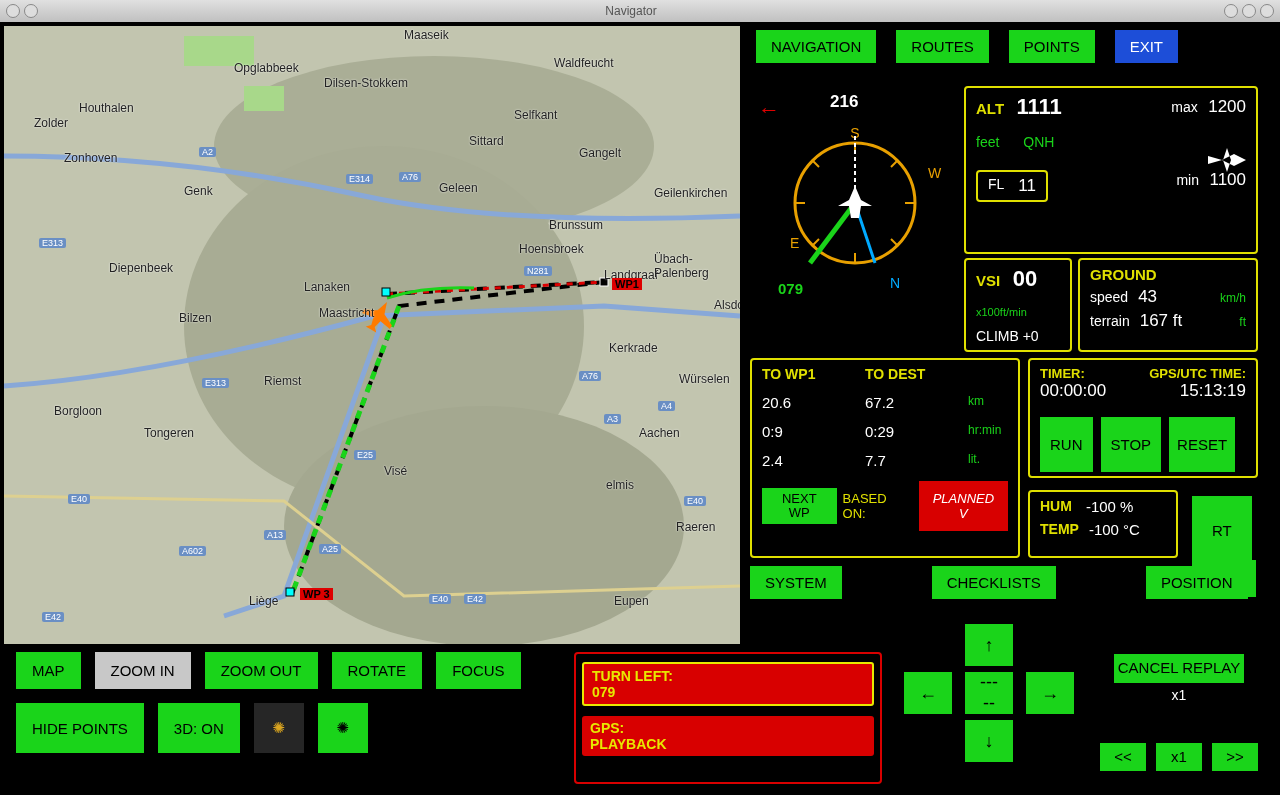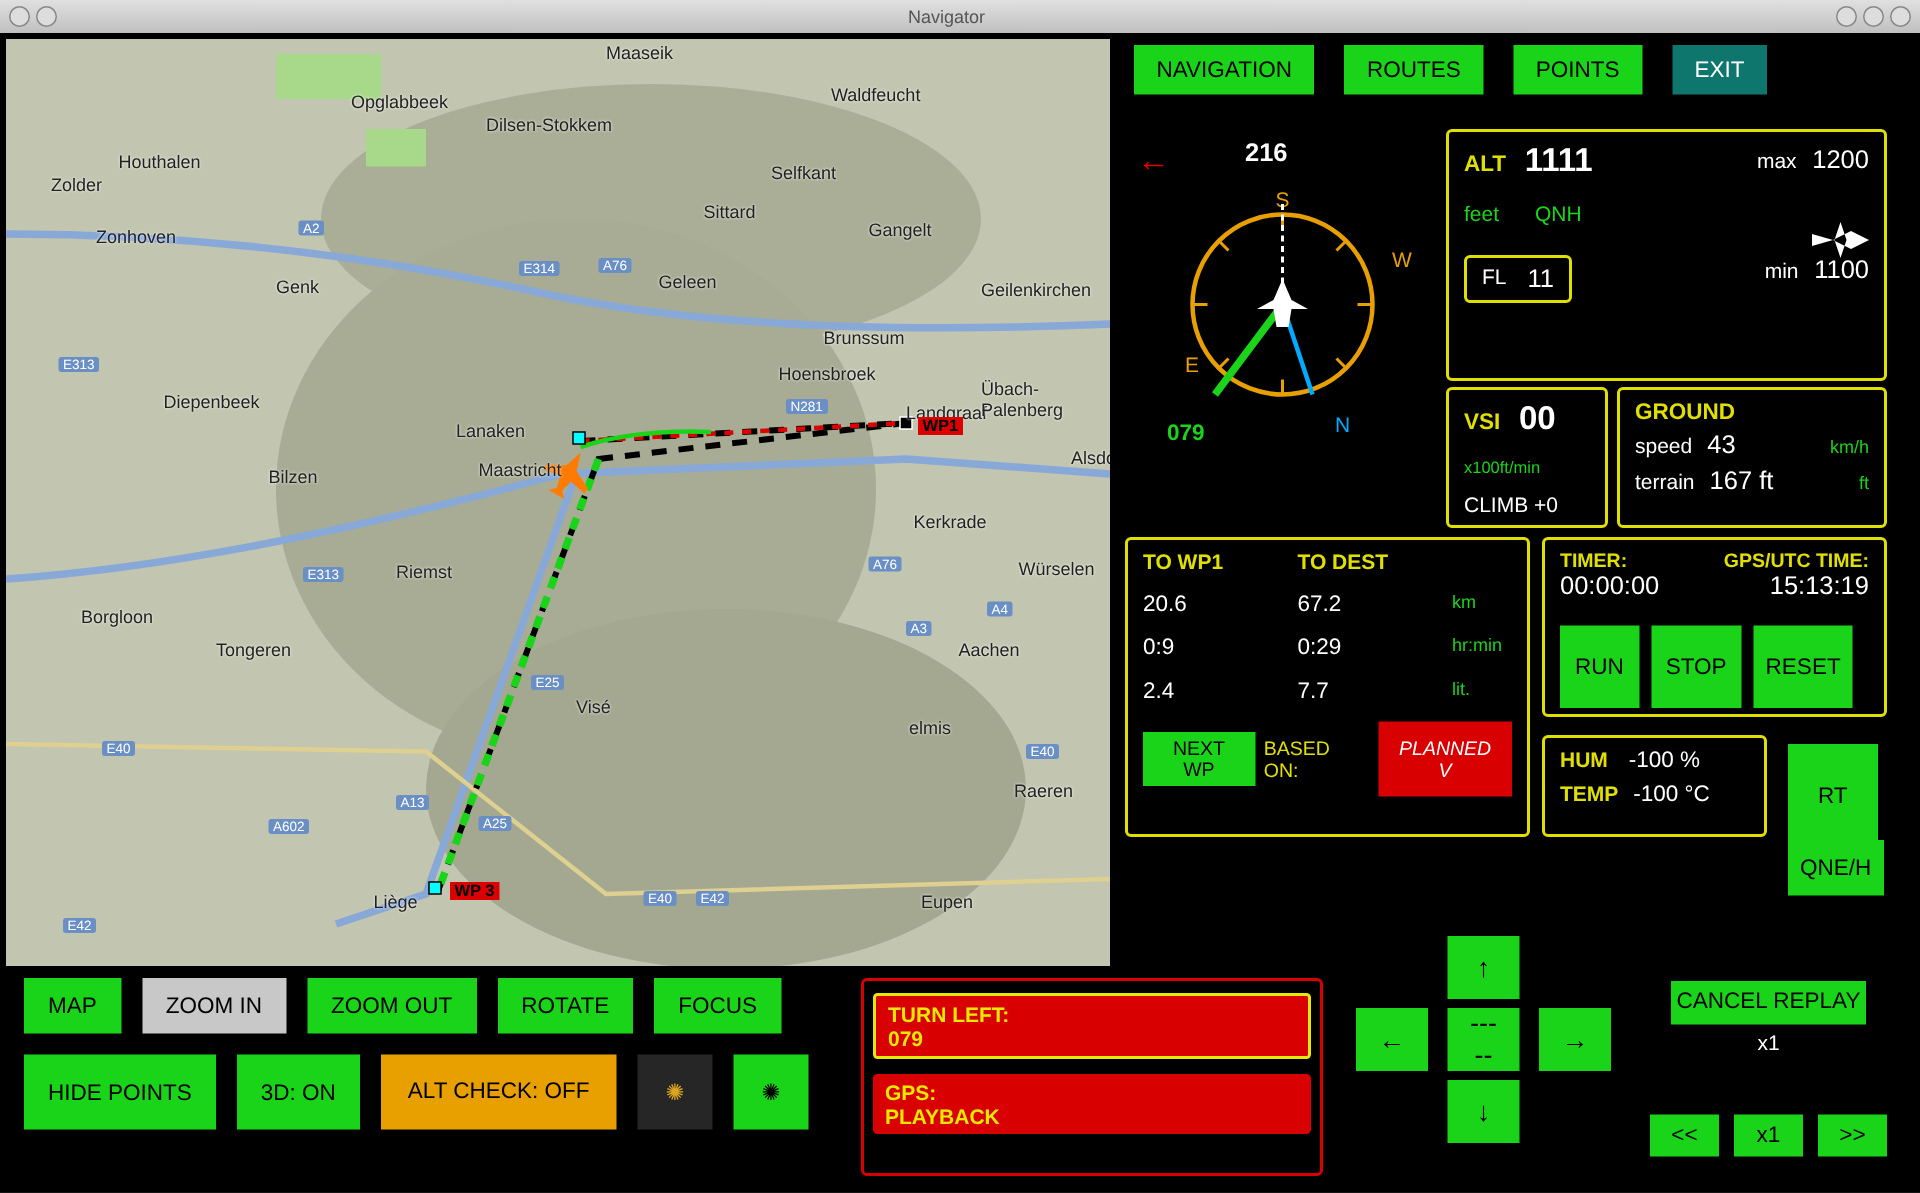--- a/index.html
+++ b/index.html
@@ -9,21 +9,21 @@
   .titlebar .wbtn { width: 14px; height: 14px; border-radius: 50%; border: 1px solid #888; background: #ddd; margin: 0 2px; }
   .app { background: #000; width: 1280px; height: 773px; position: relative; }
   .map { position: absolute; left: 4px; top: 4px; width: 736px; height: 618px; background: #b5b8a2; overflow: hidden; }
   .map svg { position: absolute; left:0; top:0; width:100%; height:100%; }
   .city { position:absolute; font-size:12px; color:#222; text-shadow:0 0 2px #fff; }
   .road { position:absolute; background:#6a8fc4; color:#fff; font-size:9px; padding:0 3px; border-radius:2px; }
   .wp-label { position:absolute; background:#d00; color:#000; font-size:11px; font-weight:bold; padding:0 3px; }
 
   .right { position:absolute; left:746px; top:4px; width:526px; height:618px; }
   .btn { background:#1ad41a; color:#000; border:none; font-size:15px; padding:8px 15px; cursor:pointer; }
-  .btn.blue { background:#0f766e; color:#fff; }
+  .btn.blue { background:#1d4ed8; color:#fff; }
   .btn.red { background:#d80000; color:#fff;font-style:italic; }
   .btn.orange { background:#e8a000; color:#000; }
   .btn.grey { background:#c8c8c8; color:#000; }
   .toprow { display:flex; gap:20px; padding:4px 10px; }
   .side-panel { border:2px solid #e0e000; border-radius:4px; padding:6px 10px; background:#000; }
   .compass-cell { position:absolute; left:4px; top:60px; width:210px; height:260px; background:#000; }
   .alt-cell { position:absolute; left:218px; top:60px; width:294px; height:168px; }
   .vsi-cell { position:absolute; left:218px; top:232px; width:108px; height:94px; }
   .gnd-cell { position:absolute; left:332px; top:232px; width:180px; height:94px; }
   .nav-cell { position:absolute; left:4px; top:332px; width:270px; height:200px; }
@@ -281,32 +281,36 @@
         </div>
       <div style="display:flex;gap:10px;margin-top:6px">
           <span class="ylabel" style="font-size:14px">TEMP</span>
         <span class="wlabel" style="font-size:15px">-100 °C</span>
         </div>
     </div>
 
     <button class="btn rt-btn" style="padding:26px 20px">RT</button>
     <button class="btn qne-btn" style="padding:10px 8px">QNE/H</button>
 
+    <div class="sysrow">
+      <button class="btn">SYSTEM</button>
+      <button class="btn">CHECKLISTS</button>
+      <button class="btn">POSITION</button>
+    </div>
   </div>
 
   <div class="bottom">
     <div class="bottom-left">
       <button class="btn">MAP</button>
       <button class="btn grey">ZOOM IN</button>
       <button class="btn">ZOOM OUT</button>
       <button class="btn">ROTATE</button>
       <button class="btn">FOCUS</button>
       <button class="btn">HIDE POINTS</button>
       <button class="btn">3D: ON</button>
-      <button class="btn orange" style="line-height:1.1;padding:6px 18px"><span>ALT CHECK: OFF</span></button>
       <button class="btn glowbtn dark">
           <span>✺</span>
         </button>
       <button class="btn glowbtn">
           <span>✺</span>
         </button>
     </div>
 
     <div class="center-box">
       <div class="warn bordered">

